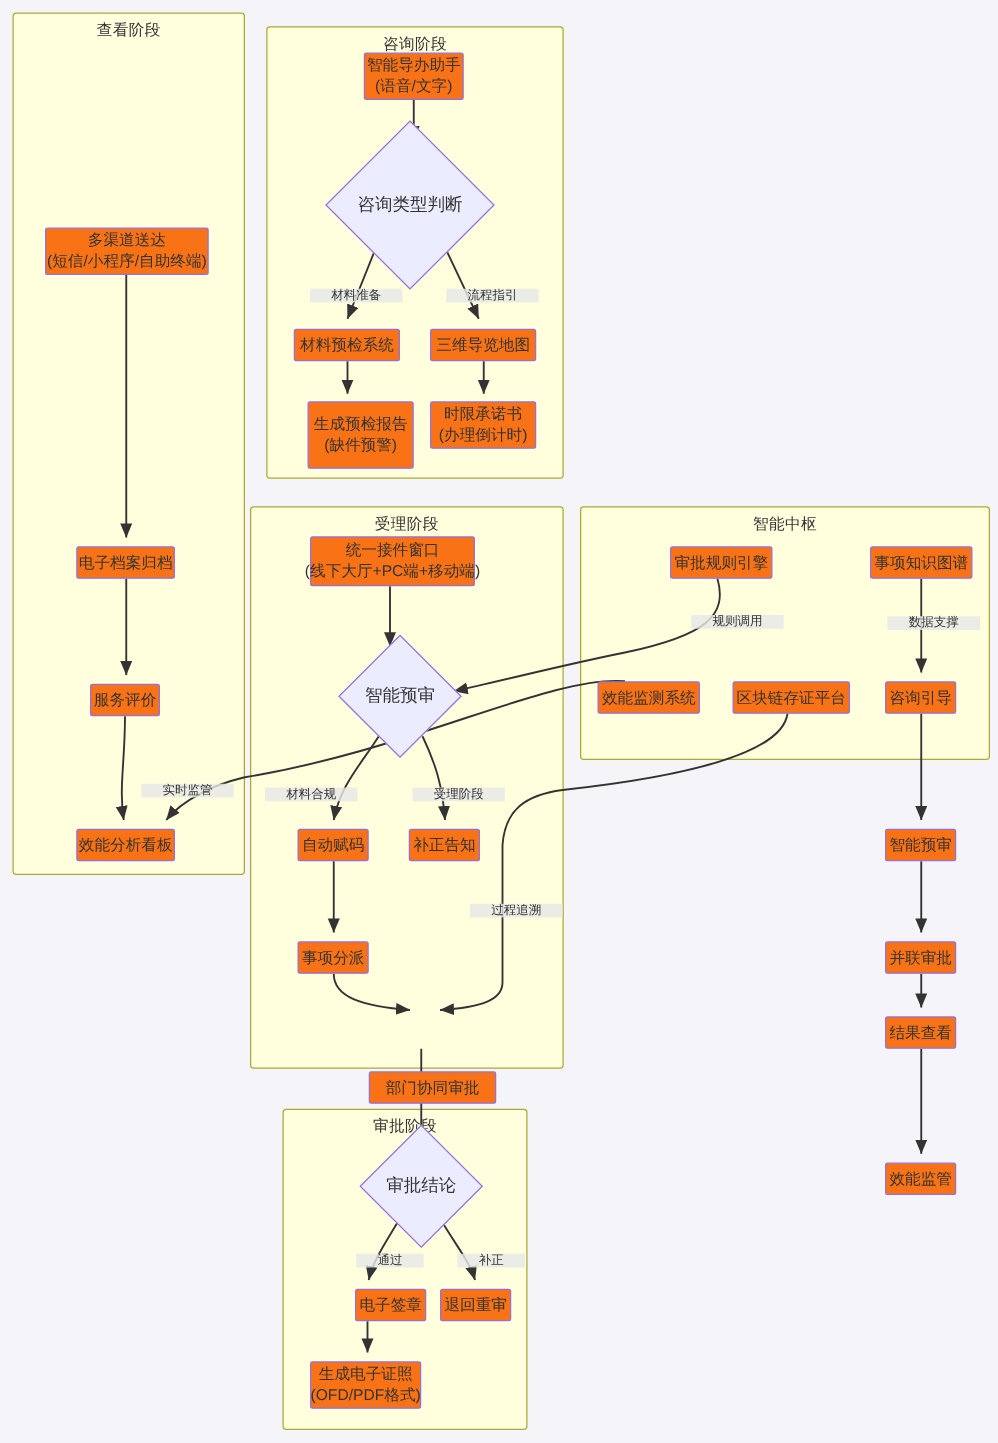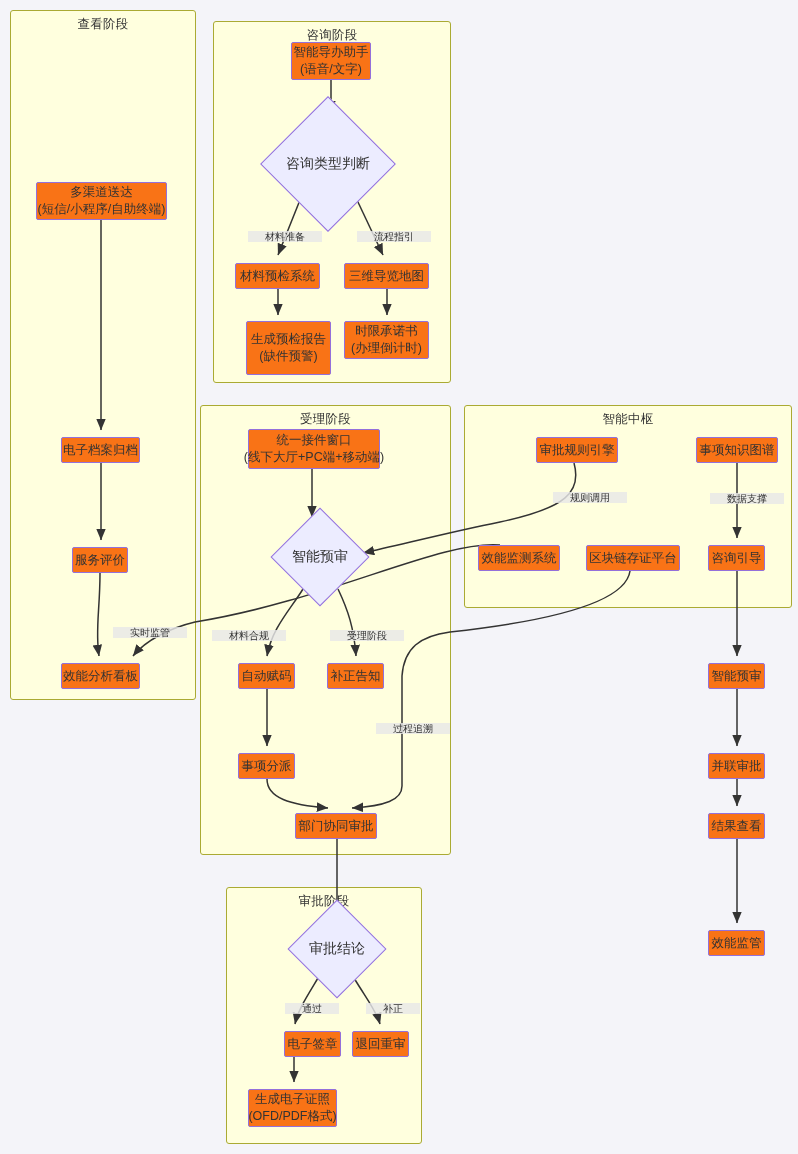--- a/index.html
+++ b/index.html
@@ -181,21 +181,21 @@
   </div>
   <div class="node" style="left:238px;top:663px;width:57px;height:26px;">
     <span>自动赋码</span>
   </div>
   <div class="node" style="left:327px;top:663px;width:57px;height:26px;">
     <span>补正告知</span>
   </div>
   <div class="node" style="left:238px;top:753px;width:57px;height:26px;">
     <span>事项分派</span>
   </div>
-  <div class="node" style="left:295px;top:813px;width:82px;height:26px;">
+  <div class="node" style="left:295px;top:857px;width:102px;height:26px;">
     <span>部门协同审批</span>
   </div>
 
   <div class="node" style="left:536px;top:437px;width:82px;height:26px;">
     <span>审批规则引擎</span>
   </div>
   <div class="node" style="left:696px;top:437px;width:82px;height:26px;">
     <span>事项知识图谱</span>
   </div>
   <div class="node" style="left:478px;top:545px;width:82px;height:26px;">

